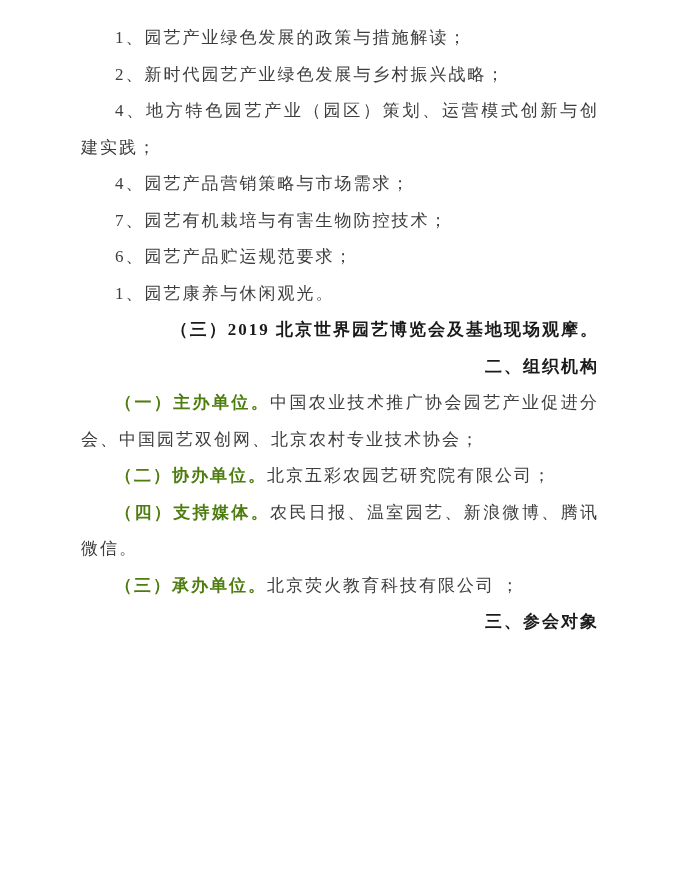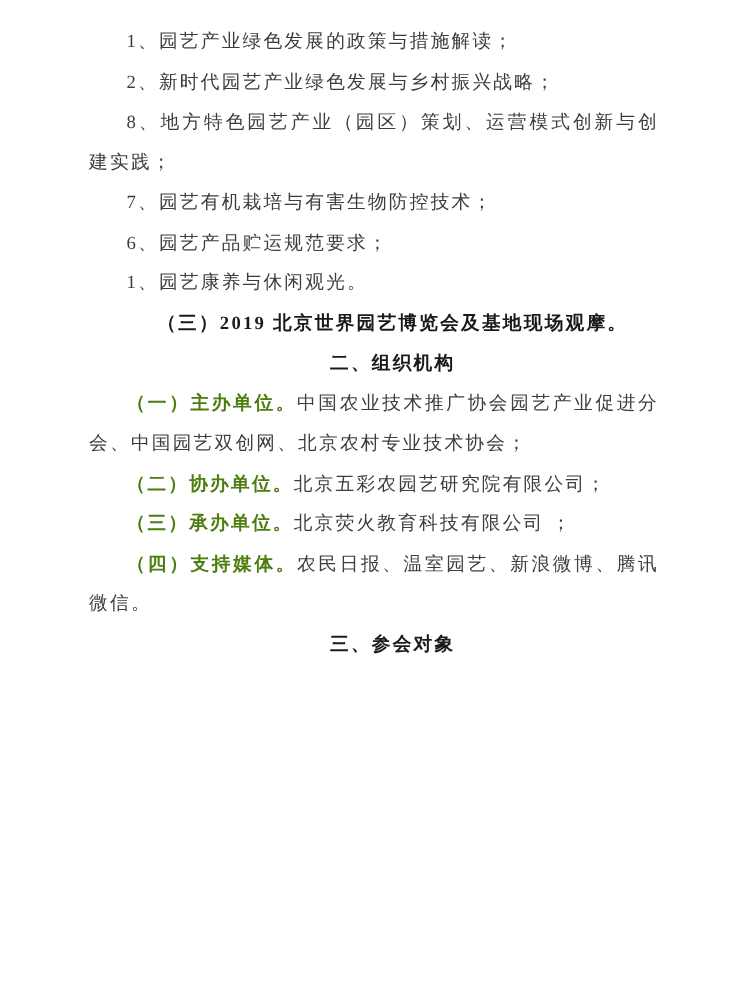--- a/index.html
+++ b/index.html
@@ -23,50 +23,51 @@
   }
   .para {
     margin: 0;
     text-indent: 34px;
     text-align: justify;
     text-justify: inter-character;
   }
   .heading {
     font-weight: 700;
     color: #1a1a1a;
-    text-align: center;
+    text-align: right;
   }
   .nowrap {
     white-space: nowrap;
   }
   .bold-label {
     font-weight: 700;
     color: #4d7c0f;
   }
 </style>
 </head>
 <body>
 
 <div class="page">
 
   <p class="para">1、园艺产业绿色发展的政策与措施解读；</p>
   <p class="para">2、新时代园艺产业绿色发展与乡村振兴战略；</p>
-  <p class="para">8、地方特色园艺产业（园区）策划、运营模式创新与创建实践；</p>
+  <p class="para">4、地方特色园艺产业（园区）策划、运营模式创新与创建实践；</p>
+  <p class="para">4、园艺产品营销策略与市场需求；</p>
   <p class="para">7、园艺有机栽培与有害生物防控技术；</p>
   <p class="para">6、园艺产品贮运规范要求；</p>
   <p class="para">1、园艺康养与休闲观光。</p>
 
   <p class="para heading nowrap">（三）2019 北京世界园艺博览会及基地现场观摩。</p>
 
   <p class="para heading">二、组织机构</p>
 
   <p class="para"><span class="bold-label">（一）主办单位。</span><span>中国农业技术推广协会园艺产业促进分会、中国园艺双创网、北京农村专业技术协会；</span></p>
 
   <p class="para"><span class="bold-label">（二）协办单位。</span><span>北京五彩农园艺研究院有限公司；</span></p>
 
+  <p class="para"><span class="bold-label">（四）支持媒体。</span><span>农民日报、温室园艺、新浪微博、腾讯微信。</span></p>
+
   <p class="para"><span class="bold-label">（三）承办单位。</span><span>北京荧火教育科技有限公司 ；</span></p>
-
-  <p class="para"><span class="bold-label">（四）支持媒体。</span><span>农民日报、温室园艺、新浪微博、腾讯微信。</span></p>
 
   <p class="para heading">三、参会对象</p>
 
 
 </div>
 
 </body></html>

